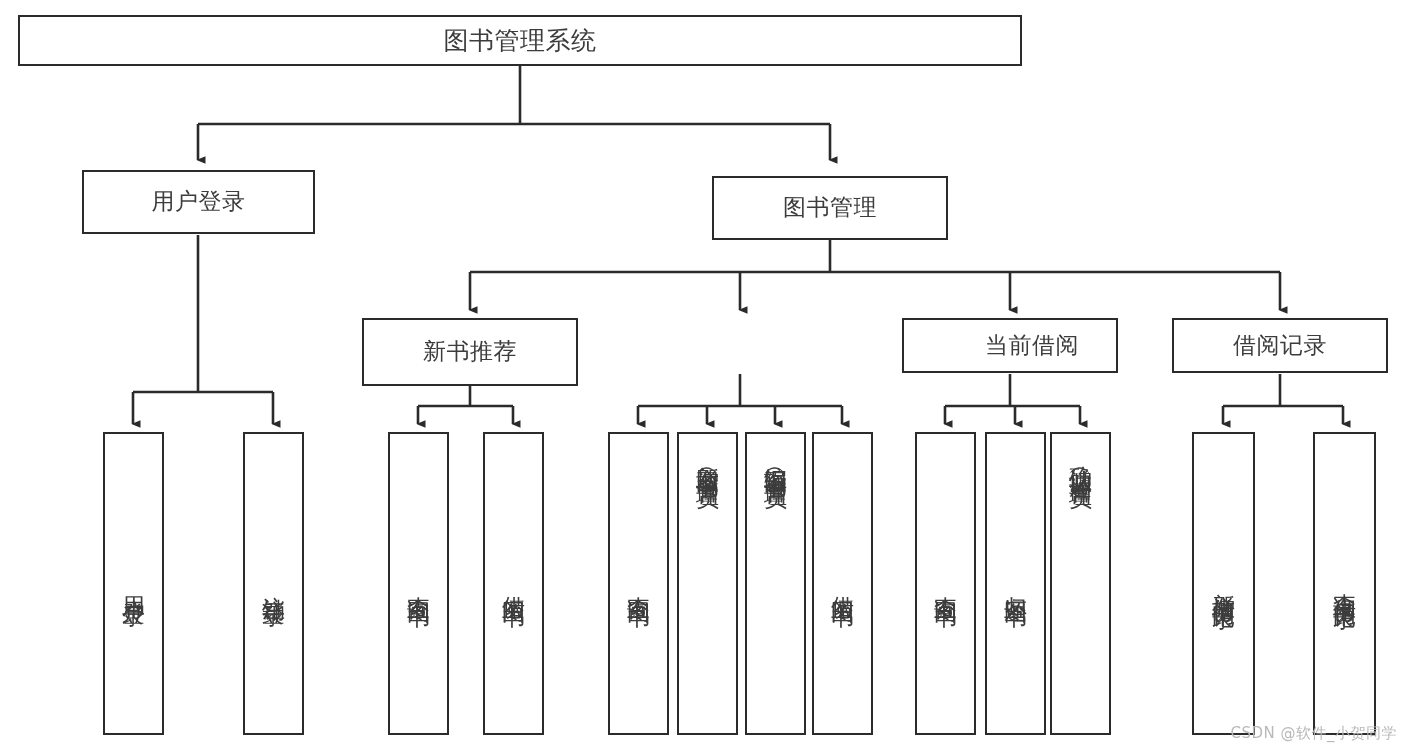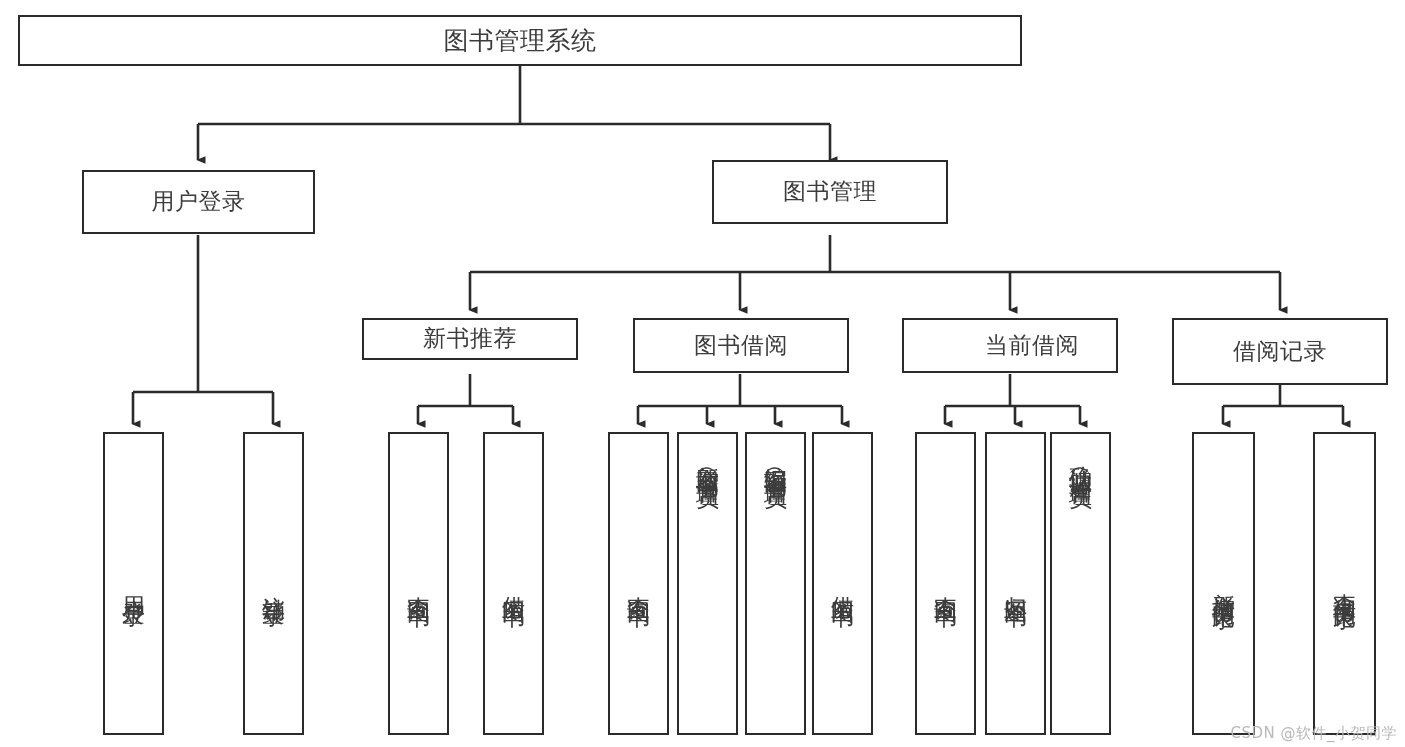--- a/index.html
+++ b/index.html
@@ -154,37 +154,34 @@
   </svg>
 
   <div class="node root" style="left:18px; top:15px; width:1004px; height:51px;">
     <span class="node-label">图书管理系统</span>
   </div>
 
   <div class="node branch" style="left:82px; top:170px; width:233px; height:64px;">
     <span class="node-label">用户登录</span>
   </div>
 
-  <div class="node branch" style="left:712px; top:160px; width:236px; height:64px;">
+  <div class="node branch" style="left:712px; top:176px; width:236px; height:64px;">
     <span class="node-label">图书管理</span>
   </div>
 
-  <div class="node branch" style="left:362px; top:318px; width:216px; height:42px;">
+  <div class="node branch" style="left:362px; top:318px; width:216px; height:68px;">
     <span class="node-label">新书推荐</span>
   </div>
 
-  <div class="node branch" style="left:633px; top:318px; width:216px; height:55px;">
-    <span class="node-label">图书借阅</span>
-  </div>
 
   <div class="node branch" style="left:902px; top:318px; width:216px; height:55px;padding-left:44px;">
     <span class="node-label">当前借阅</span>
   </div>
 
-  <div class="node branch" style="left:1172px; top:318px; width:216px; height:67px;">
+  <div class="node branch" style="left:1172px; top:318px; width:216px; height:55px;">
     <span class="node-label">借阅记录</span>
   </div>
 
   <div class="node leaf centered" style="left:103px; top:432px; width:61px; height:303px;">
     <span class="node-label">用户登录</span>
   </div>
 
   <div class="node leaf centered" style="left:243px; top:432px; width:61px; height:303px;">
     <span class="node-label">注销登录</span>
   </div>

